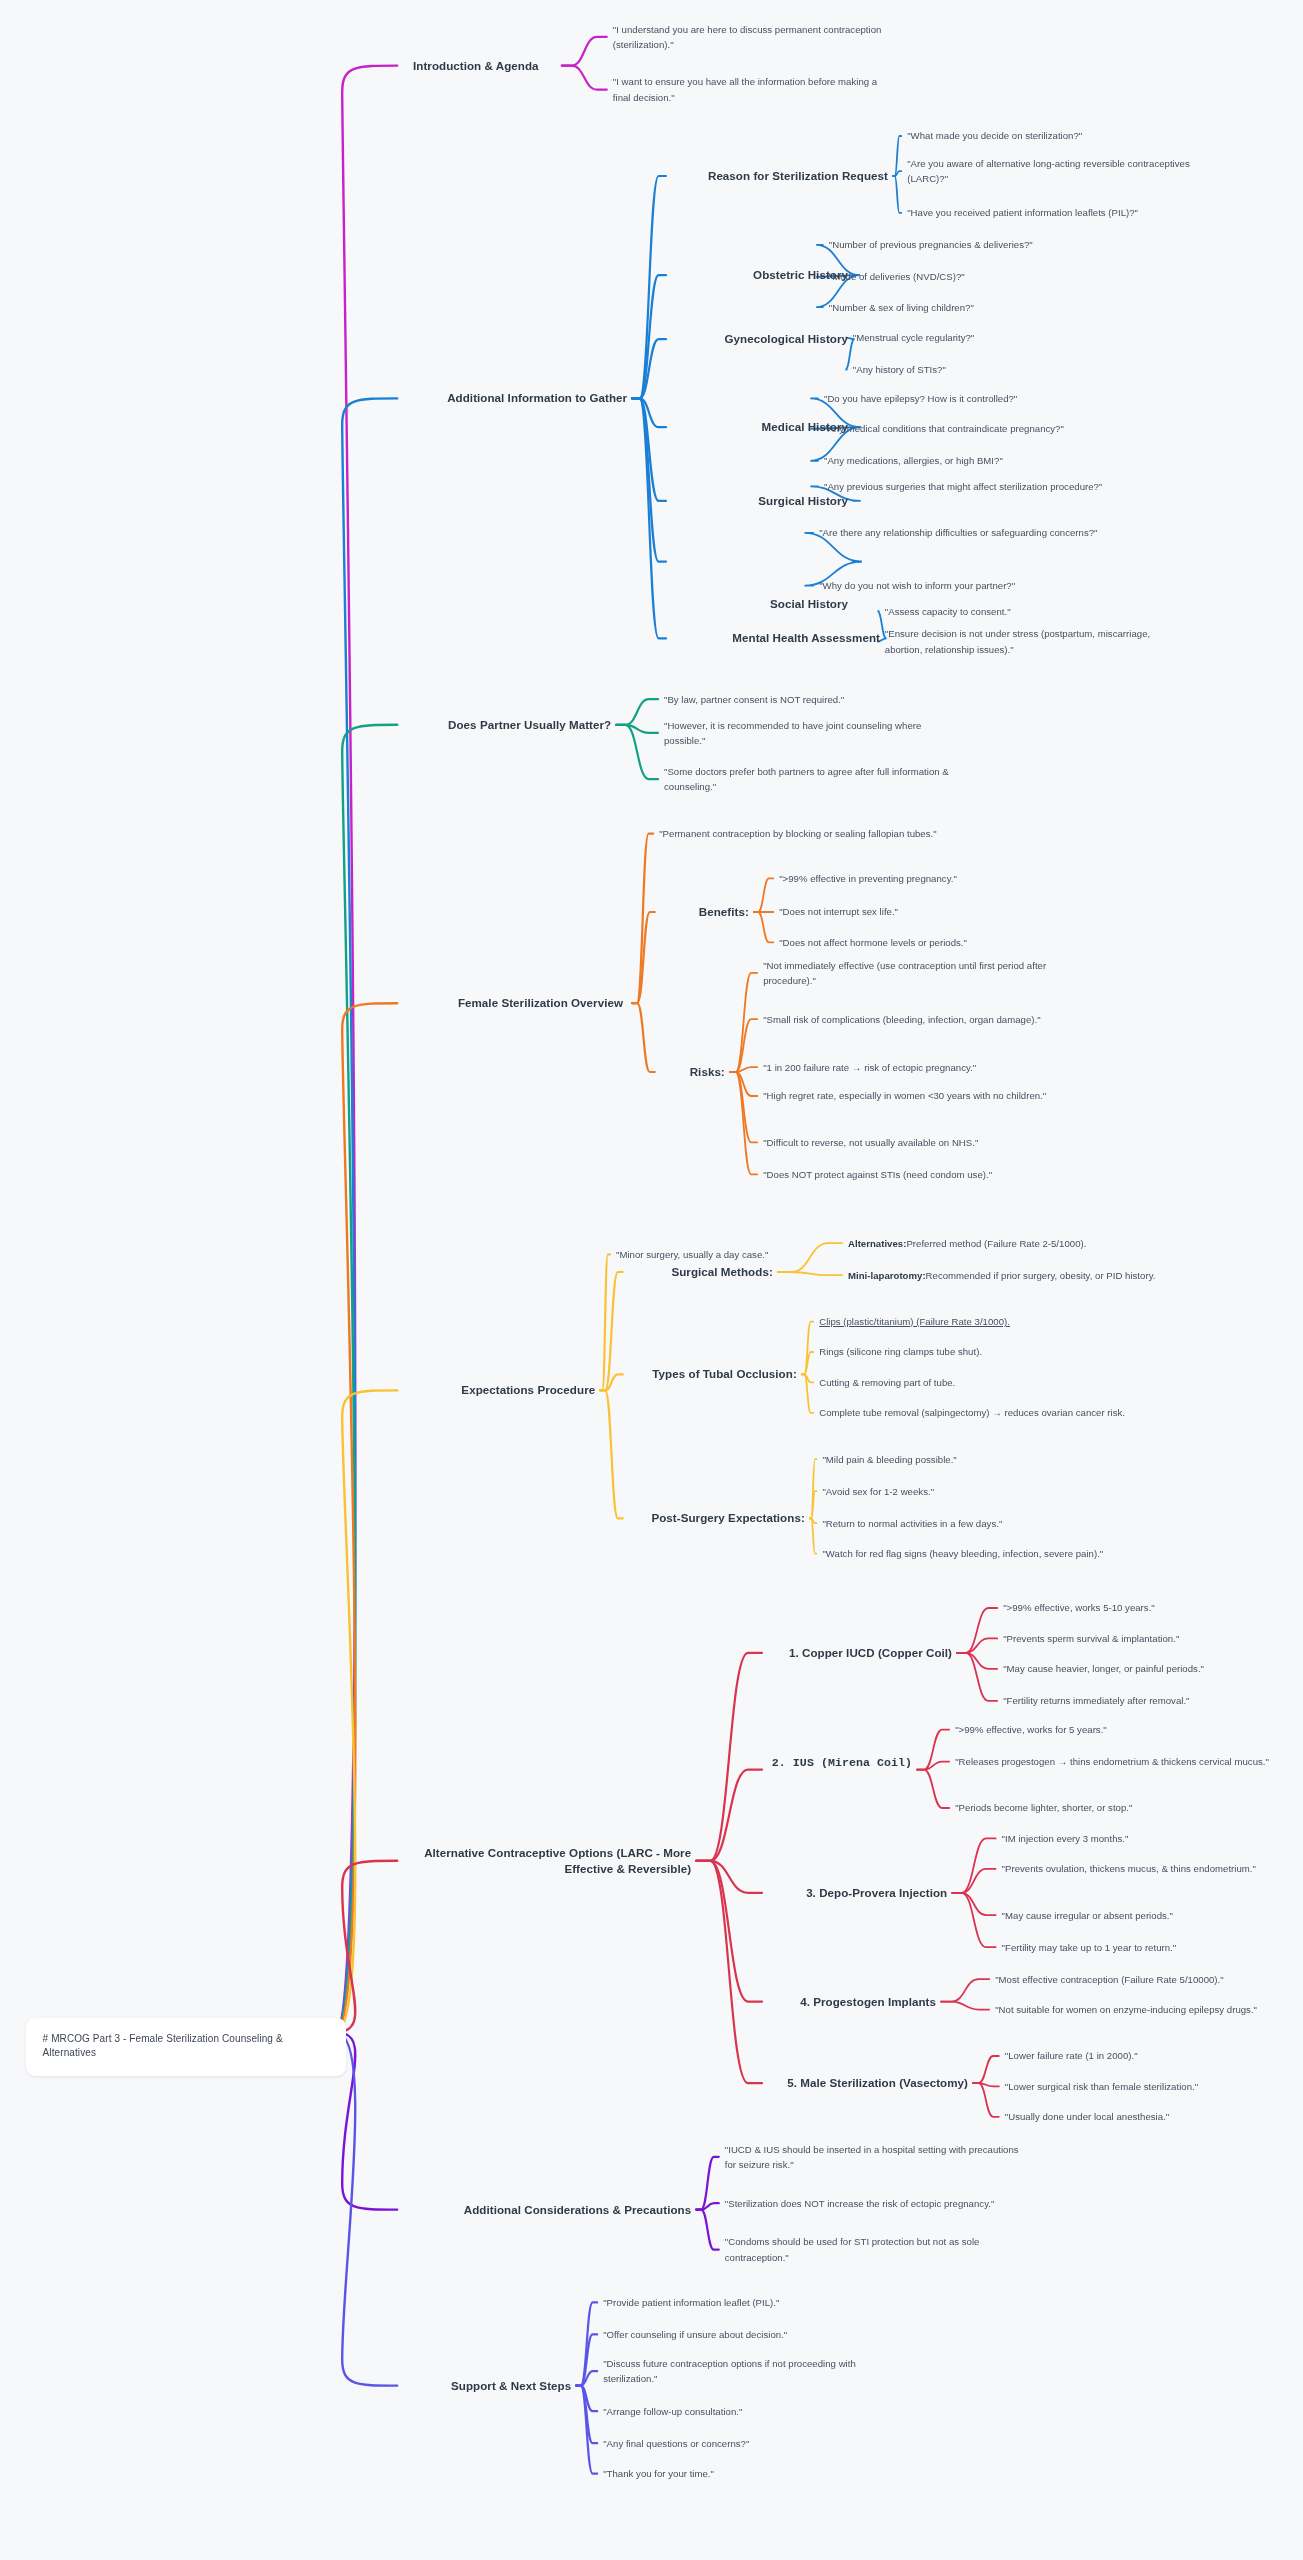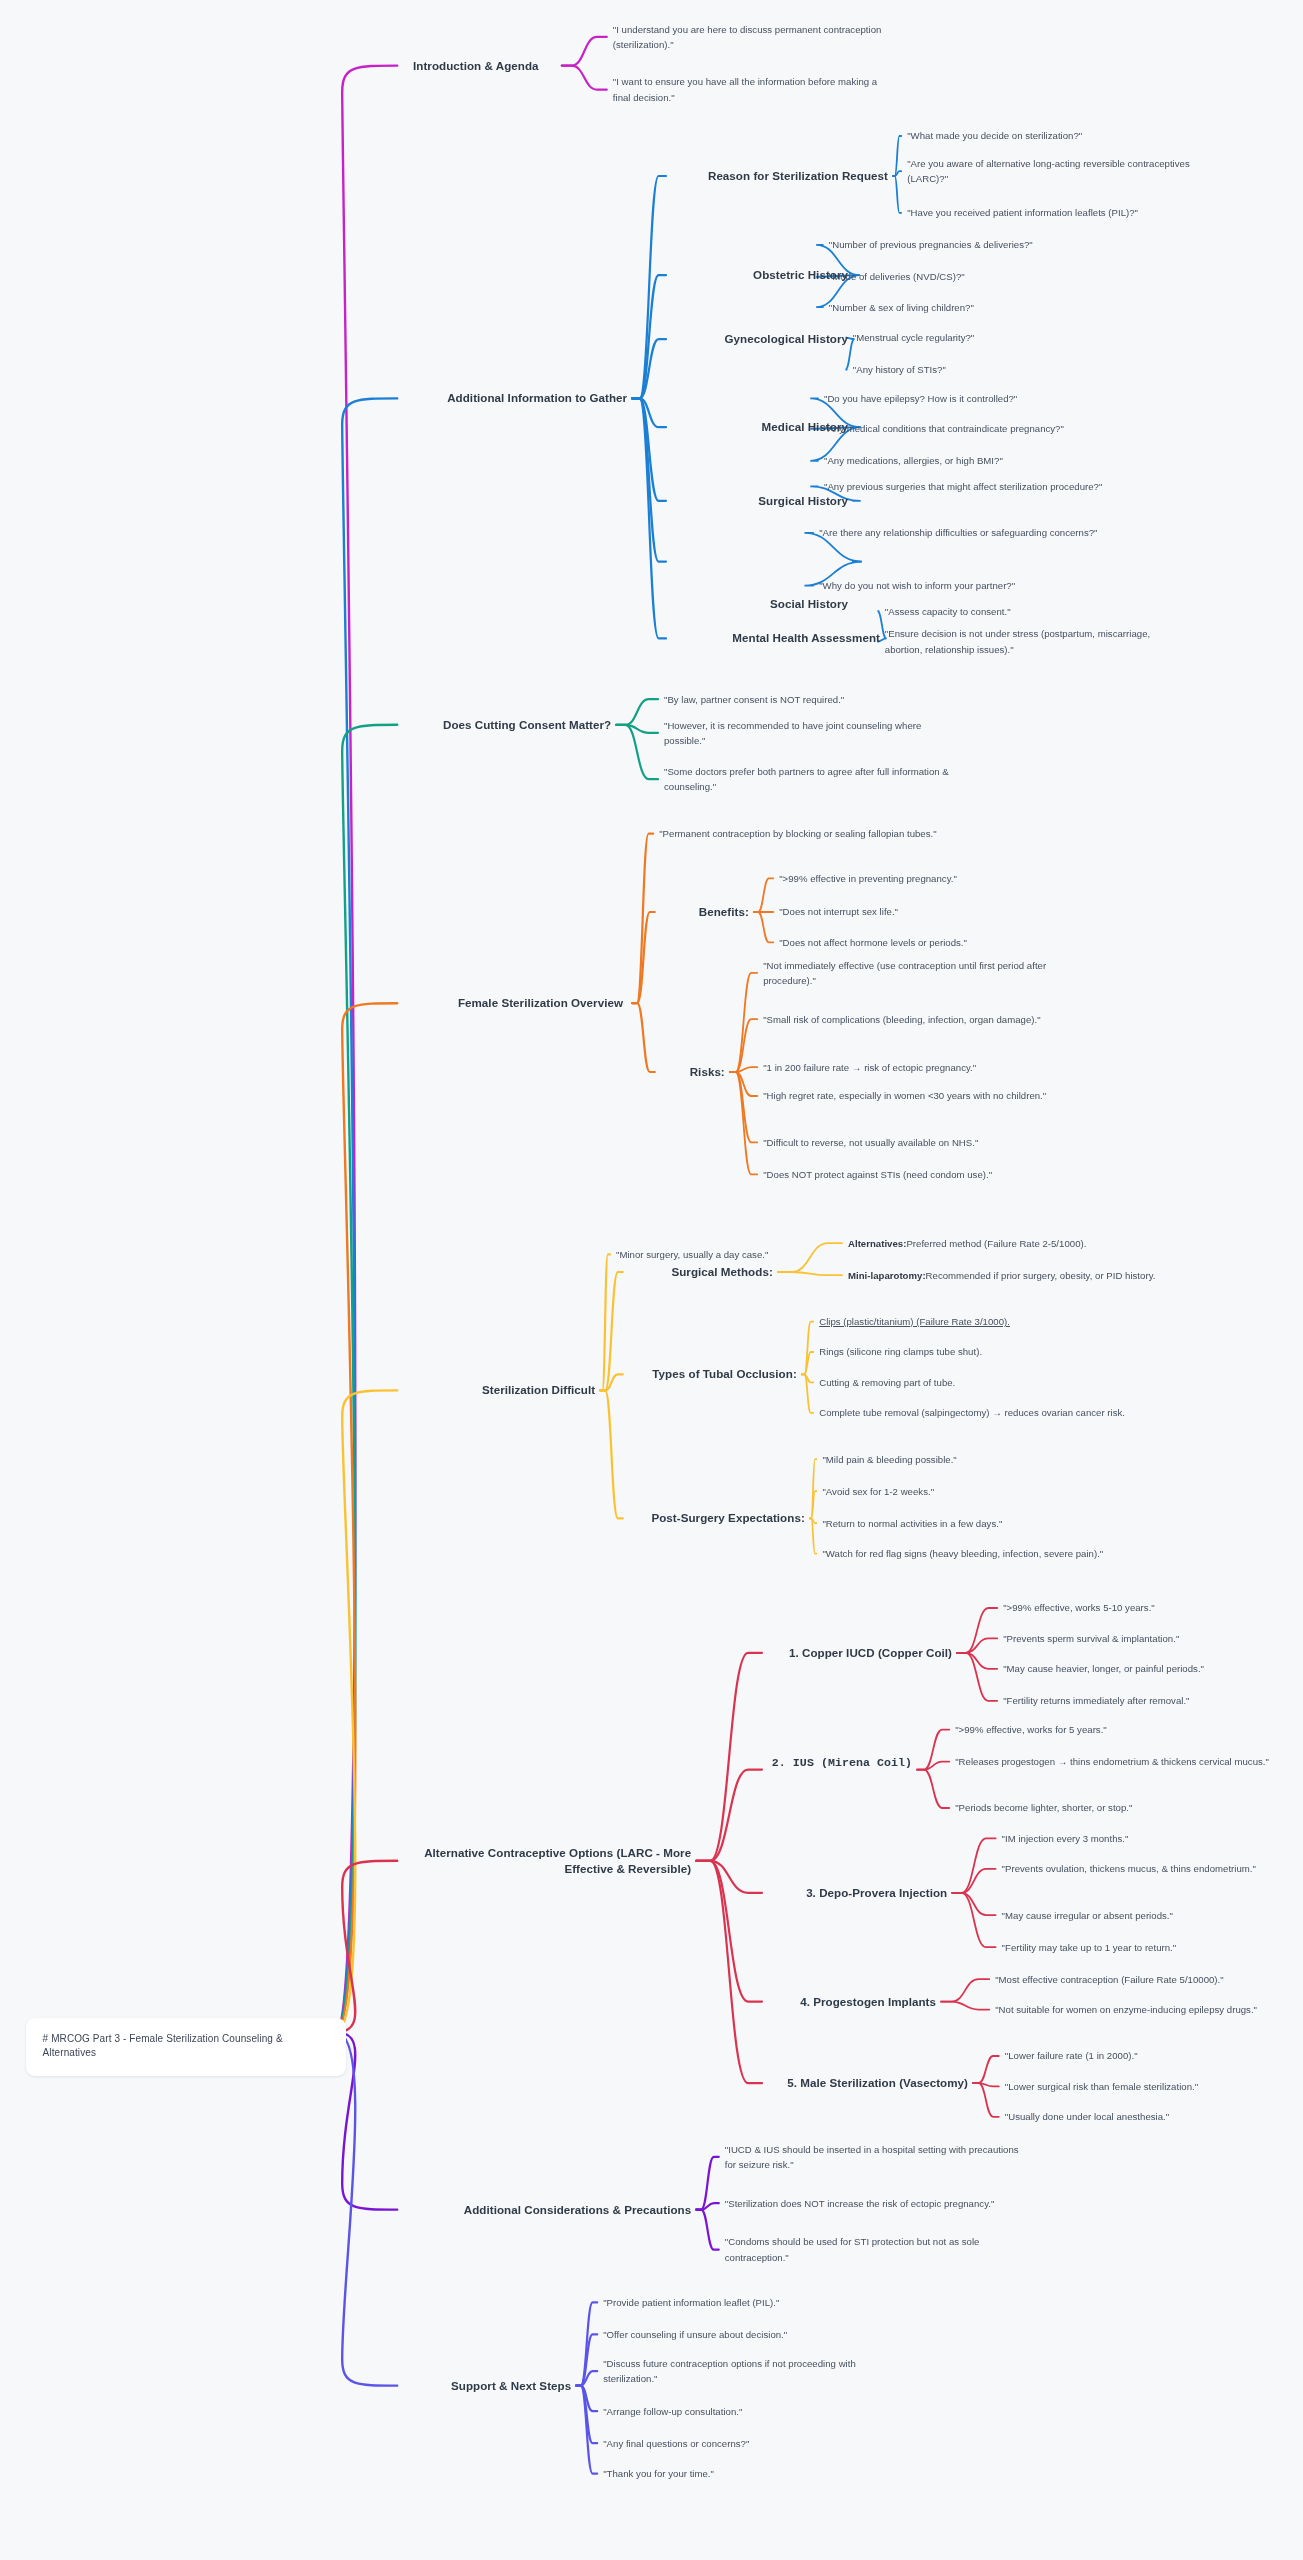--- a/index.html
+++ b/index.html
@@ -189,38 +189,38 @@
       <div class="node leaf-label align-left" style="width: 312px; left: 824px; top: 421.222px;"><span>"Any medical conditions that contraindicate pregnancy?"</span></div>
       <div class="node leaf-label align-left" style="width: 312px; left: 824px; top: 453.222px;"><span>"Any medications, allergies, or high BMI?"</span></div>
       <div class="node branch-label align-right" style="width: 176px; left: 672px; top: 492.808px;"><span>Surgical History</span></div>
       <div class="node leaf-label align-left" style="width: 296px; left: 824px; top: 478.822px;"><span>"Any previous surgeries that might affect sterilization procedure?"</span></div>
       <div class="node branch-label align-right" style="width: 176px; left: 672px; top: 553.608px; margin-top: 42px;"><span>Social History</span></div>
       <div class="node leaf-label align-left" style="width: 296px; left: 819.2px; top: 525.222px;"><span>"Are there any relationship difficulties or safeguarding concerns?"</span></div>
       <div class="node leaf-label align-left" style="width: 296px; left: 819.2px; top: 578.022px;"><span>"Why do you not wish to inform your partner?"</span></div>
       <div class="node branch-label align-right" style="width: 208px; left: 672px; top: 630.408px;"><span>Mental Health Assessment</span></div>
       <div class="node leaf-label align-left" style="width: 296px; left: 884.8px; top: 603.622px;"><span>"Assess capacity to consent."</span></div>
       <div class="node leaf-label align-left" style="width: 296px; left: 884.8px; top: 626.444px;"><span>"Ensure decision is not under stress (postpartum, miscarriage, abortion, relationship issues)."</span></div>
-      <div class="node branch-label align-right" style="width: 208px; left: 403.2px; top: 716.808px;"><span>Does Cutting Consent Matter?</span></div>
+      <div class="node branch-label align-right" style="width: 208px; left: 403.2px; top: 716.808px;"><span>Does Partner Usually Matter?</span></div>
       <div class="node leaf-label align-left" style="width: 296px; left: 664px; top: 691.622px;"><span>"By law, partner consent is NOT required."</span></div>
       <div class="node leaf-label align-left" style="width: 296px; left: 664px; top: 717.644px;"><span>"However, it is recommended to have joint counseling where possible."</span></div>
       <div class="node leaf-label align-left" style="width: 296px; left: 664px; top: 764.044px;"><span>"Some doctors prefer both partners to agree after full information &amp; counseling."</span></div>
       <div class="node branch-label align-right" style="width: 224px; left: 399px; top: 995.208px;"><span>Female Sterilization Overview</span></div>
       <div class="node leaf-label align-left" style="width: 304px; left: 659.2px; top: 826.022px;"><span>"Permanent contraception by blocking or sealing fallopian tubes."</span></div>
       <div class="node branch-label align-right" style="width: 88px; left: 660.8px; top: 904.008px;"><span>Benefits:</span></div>
       <div class="node leaf-label align-left" style="width: 304px; left: 779.2px; top: 870.822px;"><span>"&gt;99% effective in preventing pregnancy."</span></div>
       <div class="node leaf-label align-left" style="width: 304px; left: 779.2px; top: 904.422px;"><span>"Does not interrupt sex life."</span></div>
       <div class="node leaf-label align-left" style="width: 304px; left: 779.2px; top: 934.822px;"><span>"Does not affect hormone levels or periods."</span></div>
       <div class="node branch-label align-right" style="width: 64px; left: 660.8px; top: 1064.01px;"><span>Risks:</span></div>
       <div class="node leaf-label align-left" style="width: 312px; left: 763.2px; top: 957.644px;"><span>"Not immediately effective (use contraception until first period after procedure)."</span></div>
       <div class="node leaf-label align-left" style="width: 312px; left: 763.2px; top: 1011.62px;"><span>"Small risk of complications (bleeding, infection, organ damage)."</span></div>
       <div class="node leaf-label align-left" style="width: 312px; left: 763.2px; top: 1059.62px;"><span>"1 in 200 failure rate → risk of ectopic pregnancy."</span></div>
       <div class="node leaf-label align-left" style="width: 312px; left: 763.2px; top: 1088.42px;"><span>"High regret rate, especially in women &lt;30 years with no children."</span></div>
       <div class="node leaf-label align-left" style="width: 312px; left: 763.2px; top: 1134.82px;"><span>"Difficult to reverse, not usually available on NHS."</span></div>
       <div class="node leaf-label align-left" style="width: 312px; left: 763.2px; top: 1166.82px;"><span>"Does NOT protect against STIs (need condom use)."</span></div>
-      <div class="node branch-label align-right" style="width: 192px; left: 403.2px; top: 1382.41px;"><span>Sterilization Difficult</span></div>
+      <div class="node branch-label align-right" style="width: 192px; left: 403.2px; top: 1382.41px;"><span>Expectations Procedure</span></div>
       <div class="node leaf-label align-left" style="width: 304px; left: 616px; top: 1246.82px;"><span>"Minor surgery, usually a day case."</span></div>
       <div class="node branch-label align-right" style="width: 144px; left: 628.8px; top: 1264.01px;"><span>Surgical Methods:</span></div>
       <div class="node leaf-label align-left" style="width: 320px; left: 848px; top: 1235.62px;"><span><b>Alternatives:</b>Preferred method (Failure Rate 2-5/1000).</span></div>
       <div class="node leaf-label align-left" style="width: 320px; left: 848px; top: 1267.62px;"><span><b>Mini-laparotomy:</b>Recommended if prior surgery, obesity, or PID history.</span></div>
       <div class="node branch-label align-right" style="width: 168px; left: 628.8px; top: 1366.41px;"><span>Types of Tubal Occlusion:</span></div>
       <div class="node leaf-label align-left" style="width: 312px; left: 819.2px; top: 1314.02px; text-decoration: underline;"><span>Clips (plastic/titanium) (Failure Rate 3/1000).</span></div>
       <div class="node leaf-label align-left" style="width: 312px; left: 819.2px; top: 1344.42px;"><span>Rings (silicone ring clamps tube shut).</span></div>
       <div class="node leaf-label align-left" style="width: 312px; left: 819.2px; top: 1374.82px;"><span>Cutting &amp; removing part of tube.</span></div>
       <div class="node leaf-label align-left" style="width: 312px; left: 819.2px; top: 1405.22px;"><span>Complete tube removal (salpingectomy) → reduces ovarian cancer risk.</span></div>
       <div class="node branch-label align-right" style="width: 176px; left: 628.8px; top: 1510.41px;"><span>Post-Surgery Expectations:</span></div>

